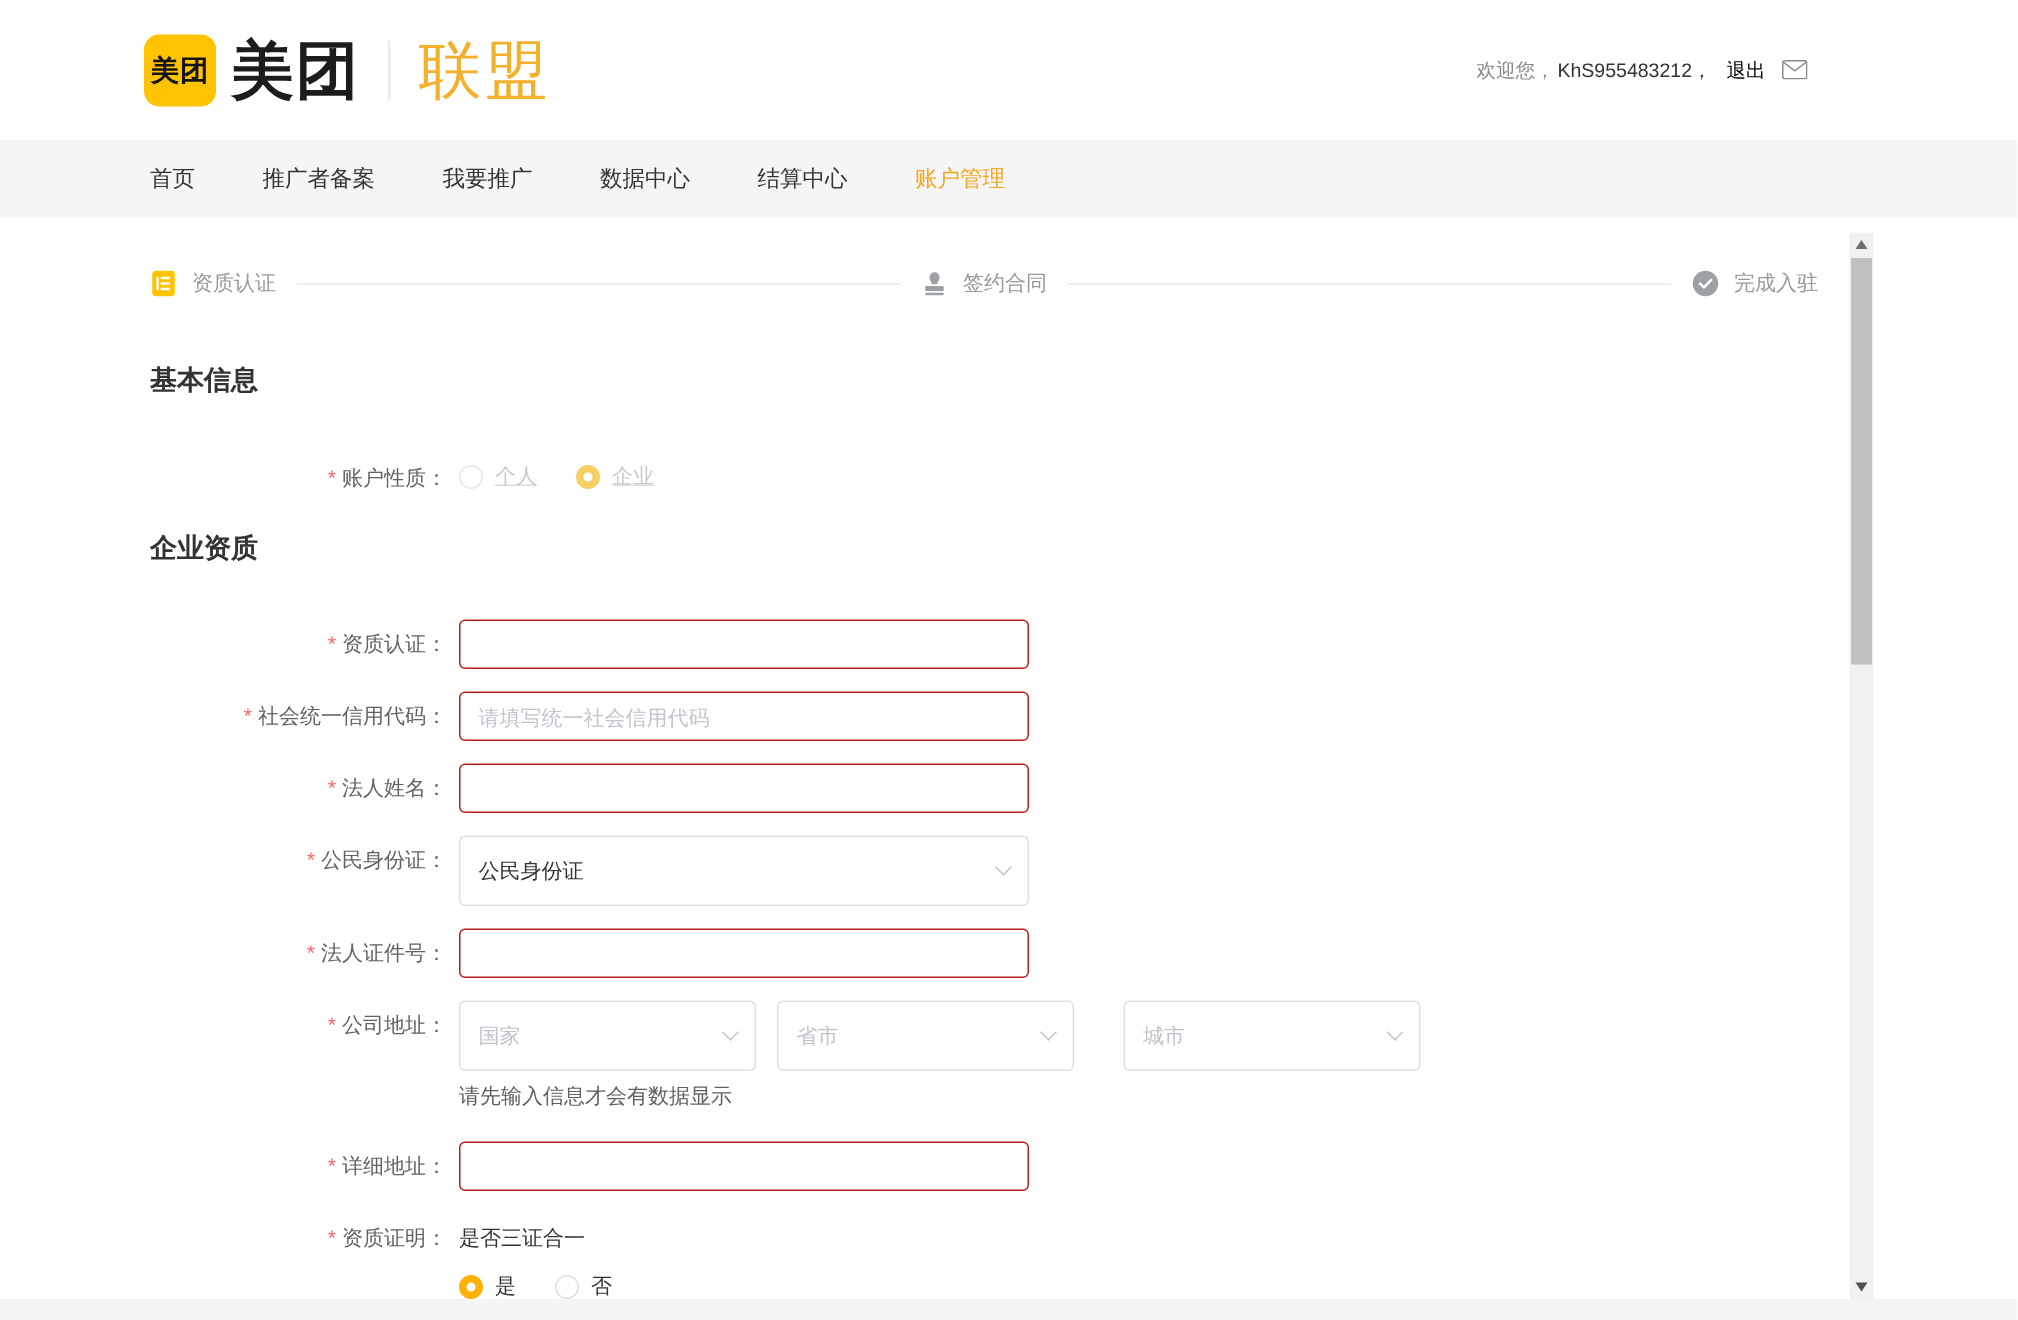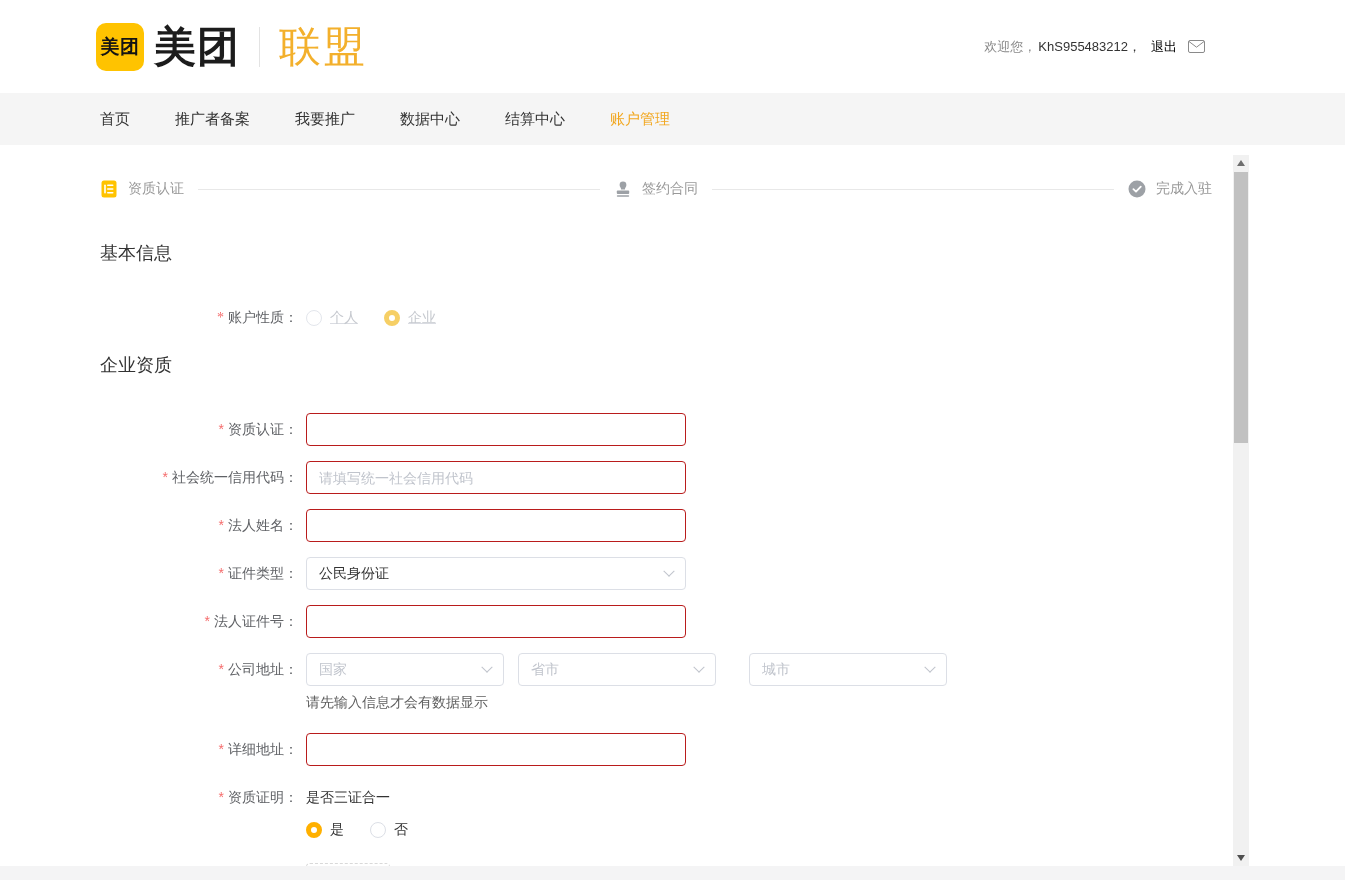--- a/index.html
+++ b/index.html
@@ -31,42 +31,42 @@
 
   
   .content { padding:34px 0 0 100px; width:1212px; }
 
   .stepper { display:flex; align-items:center; width:1112px; height:20px; }
   .step { display:flex; align-items:center; flex:none; }
   .step-label { font-size:14px; color:#999; margin-left:10px; white-space:nowrap; }
   .step-line { flex:1; height:1px; background:#e8e8e8; margin:0 14px; }
   .step-icon { width:18px; height:18px; display:block; }
 
-  .section-title { font-size:18px; font-weight:400; color:#333; }
+  .section-title { font-size:18px; font-weight:700; color:#333; }
   .t-basic { margin-top:42px; }
   .t-enterprise { margin-top:26px; }
 
-  .account-row { display:flex; align-items:flex-start; margin-top:44px;font-family:Liberation Serif, serif; }
+  .account-row { display:flex; align-items:flex-start; margin-top:44px; }
   .form-area { margin-top:36px; }
   .form-row { display:flex; margin-bottom:15px; }
   .row-label {
     width:206px; flex:none; text-align:right; padding-right:8px;
     font-size:14px; color:#606266; line-height:33px; white-space:nowrap;
   }
   .req { color:#f56c6c; margin-right:4px; font-size:14px; }
 
   .text-input {
     width:380px; height:33px; border:1px solid #b91c1c; border-radius:4px;
     padding:0 12px; font-size:14px; color:#333; outline:none; background:#fff;
     font-family:"Liberation Sans","DejaVu Sans",sans-serif;
   }
   .text-input::placeholder { color:#c0c4cc; }
 
   .select-box {
-    width:380px; height:33px; border:1px solid #dcdfe6; border-radius:4px;
+    width:380px; height:47px; border:1px solid #dcdfe6; border-radius:4px;
     padding:0 12px; font-size:14px; color:#333; background:#fff;
     display:flex; align-items:center; justify-content:space-between; cursor:pointer;
   }
   .select-box.placeholder { color:#c0c4cc; }
   .select-box.small { width:198px; }
   .chevron {
     width:8px; height:8px; border-right:1.5px solid #c0c4cc; border-bottom:1.5px solid #c0c4cc;
     transform:rotate(45deg) translate(-2px,-2px); flex:none;
   }
   .selects-line { display:flex; }
@@ -200,21 +200,21 @@
       <div class="row-label"><span class="req">*</span><span>社会统一信用代码：</span></div>
       <input class="text-input" type="text" placeholder="请填写统一社会信用代码" style="">
     </div>
 
     <div class="form-row">
       <div class="row-label"><span class="req">*</span><span>法人姓名：</span></div>
       <input class="text-input" type="text" value="" style="">
     </div>
 
     <div class="form-row">
-      <div class="row-label"><span class="req">*</span><span>证件类型：</span></div>
+      <div class="row-label"><span class="req">*</span><span>公民身份证：</span></div>
       <div class="select-box">
         <span>公民身份证</span>
         <span class="chevron"></span>
       </div>
     </div>
 
     <div class="form-row">
       <div class="row-label"><span class="req">*</span><span>法人证件号：</span></div>
       <input class="text-input" type="text" value="" style="">
     </div>

